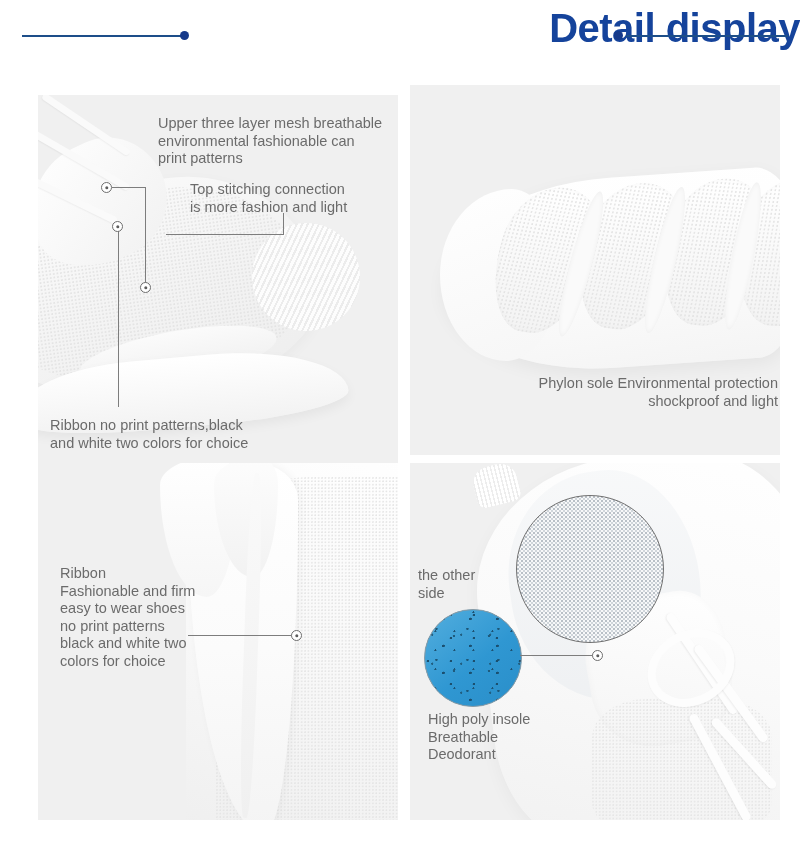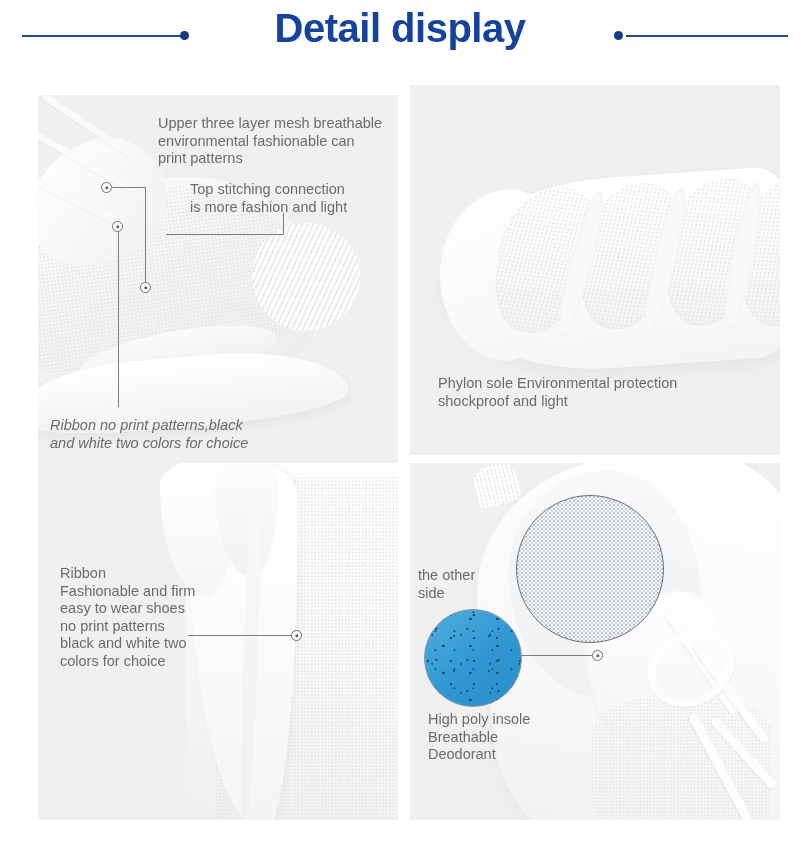--- a/index.html
+++ b/index.html
@@ -10,21 +10,21 @@
     overflow:hidden;
     position:relative;
   }
 
   
   .header{
     position:absolute;left:0;top:0;width:800px;height:72px;
   }
   .header-title{
     position:absolute;left:0;top:6px;width:800px;
-    text-align:center;
+    text-align:right;
     font-size:40px;font-weight:bold;letter-spacing:-0.5px;
     color:#15439b;
     font-family:"Liberation Sans", sans-serif;
   }
   .deco{position:absolute;top:34px;height:3px;}
   .deco-line{position:absolute;top:1px;height:1.6px;background:#1d4e89;}
   .deco-dot{position:absolute;top:-3px;width:9px;height:9px;border-radius:50%;background:#16398a;}
   .deco-left{left:22px;width:170px;}
   .deco-left .deco-line{left:0;width:160px;}
   .deco-left .deco-dot{left:158px;}
@@ -33,21 +33,21 @@
   .deco-right .deco-dot{left:6px;}
 
   
   .grid{position:absolute;left:38px;top:85px;width:742px;height:735px;}
   .panel{
     position:absolute;
     background:#f0f0f0;
     overflow:hidden;
   }
   .p1{left:0;top:0;width:360px;height:370px;margin-top:10px;}
-  .p2{left:372px;top:0;width:370px;height:370px;}
+  .p2{left:372px;top:0;width:370px;height:370px;text-align:right;}
   .p3{left:0;top:378px;width:360px;height:357px;}
   .p4{left:372px;top:378px;width:370px;height:357px;}
 
   
   .art{position:absolute;left:0;top:0;width:100%;height:100%;}
 
   .cap{
     position:absolute;
     color:#6b6b6b;
     font-size:14.5px;
@@ -293,21 +293,21 @@
 
     <div class="inset stitch" style="left:214px;top:128px;width:108px;height:108px;"></div>
 
     <div class="cap" style="left:120px;top:20px;width:250px;">Upper three layer mesh breathable
 environmental  fashionable can
 print patterns</div>
 
     <div class="cap" style="left:152px;top:86px;width:230px;">Top stitching connection
 is more fashion and light</div>
 
-    <div class="cap" style="left:12px;top:322px;width:280px;font-style:italic;">Ribbon no print patterns,black
+    <div class="cap" style="left:12px;top:322px;width:280px;">Ribbon no print patterns,black
 and white two colors for choice</div>
 
     <div class="lead h" style="left:74px;top:92px;width:34px;"></div>
     <div class="lead v" style="left:107px;top:92px;height:48px;"></div>
     <div class="lead h" style="left:128px;top:139px;width:118px;"></div>
     <div class="lead v" style="left:245px;top:118px;height:22px;"></div>
     <div class="lead v" style="left:80px;top:132px;height:180px;"></div>
     <div class="lead v" style="left:107px;top:140px;height:52px;"></div>
 
     <div class="marker" style="left:63px;top:87px;"></div>

